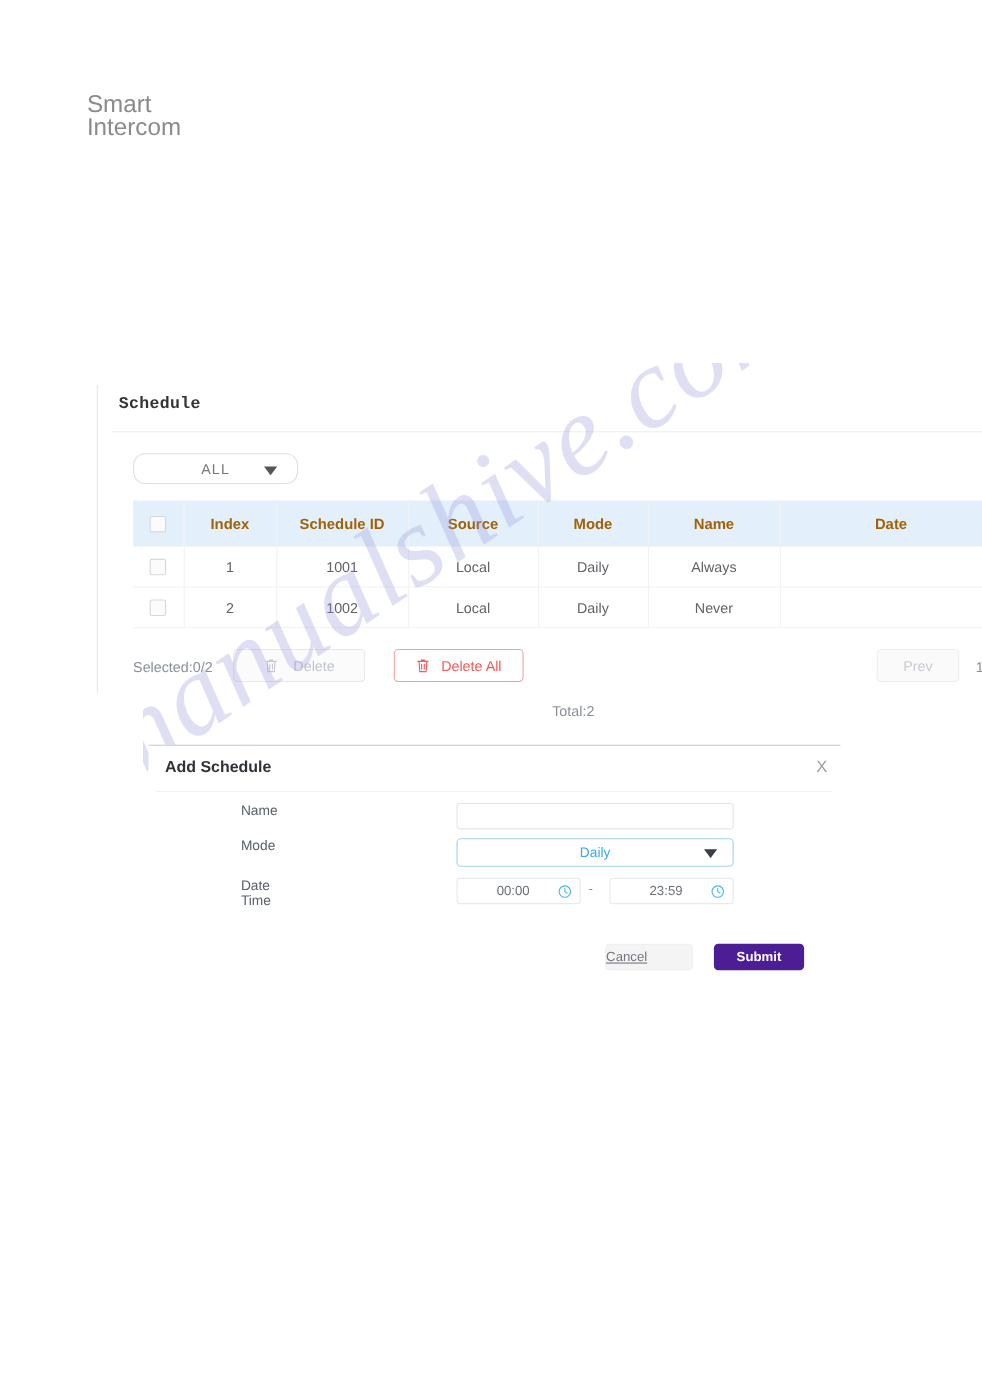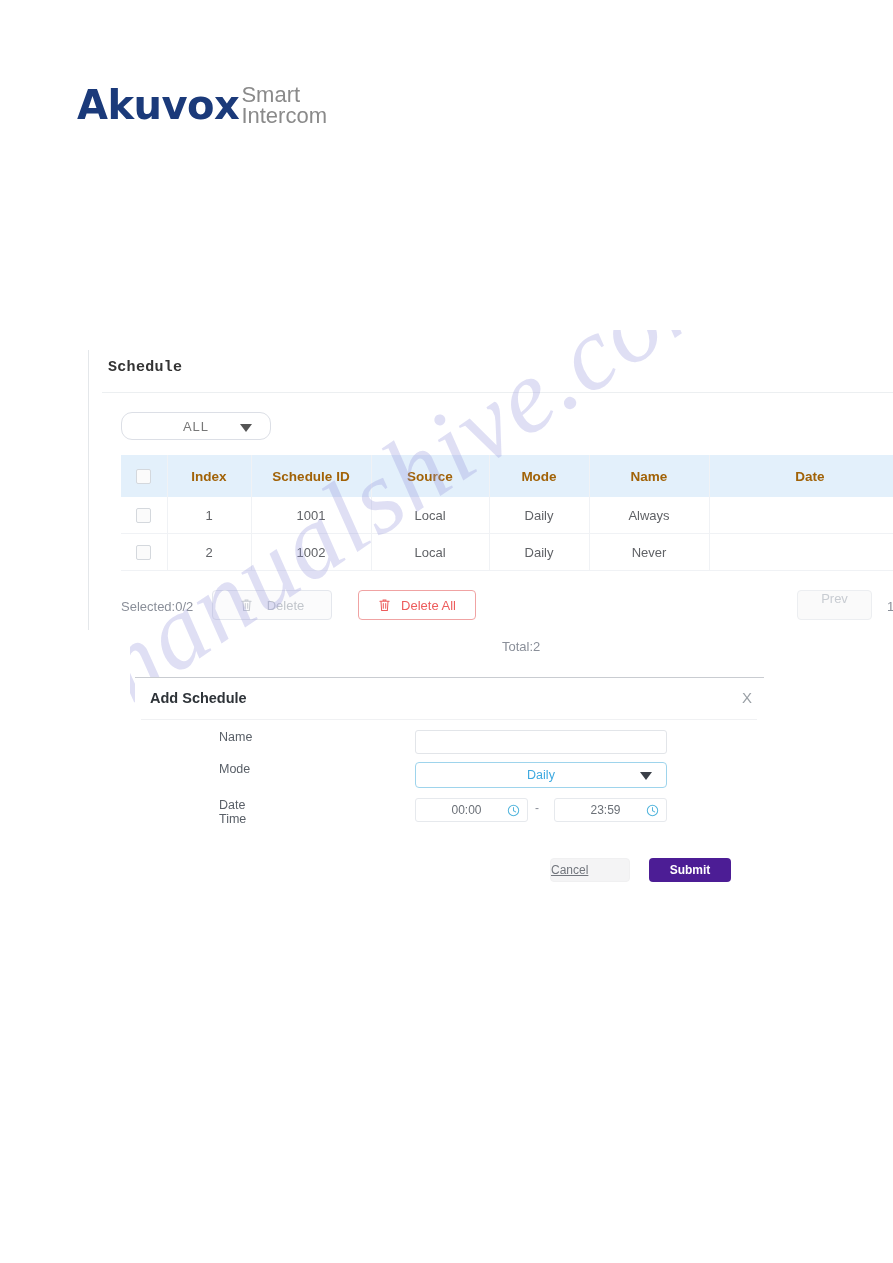--- a/index.html
+++ b/index.html
@@ -236,20 +236,21 @@
     left: 676px;
     top: 0px;
     width: 75px;
     height: 30px;
     border: 1px solid #eceef1;
     border-radius: 4px;
     background: #fafafa;
     color: #c8ccd2;
     font-size: 13px;
     display: flex;
+    align-items: center;
     justify-content: center;
     box-sizing: border-box;
   }
   #page-indicator {
     position: absolute;
     left: 766px;
     top: 9px;
     font-size: 13px;
     color: #8a8f99;
     white-space: nowrap;
@@ -423,21 +424,20 @@
   }
 </style>
 </head>
 <body>
 
 <div id="watermark">
   <div class="wm-text">manualshive.com</div>
 </div>
 
 <div id="logo-block">
-  <div id="logo-main">Akuvox</div>
   <div id="logo-sub">
     <div>Smart</div>
     <div>Intercom</div>
   </div>
 </div>
 
 <div id="schedule-panel">
 
   <div id="schedule-title">Schedule</div>
   <div id="schedule-divider"></div>

